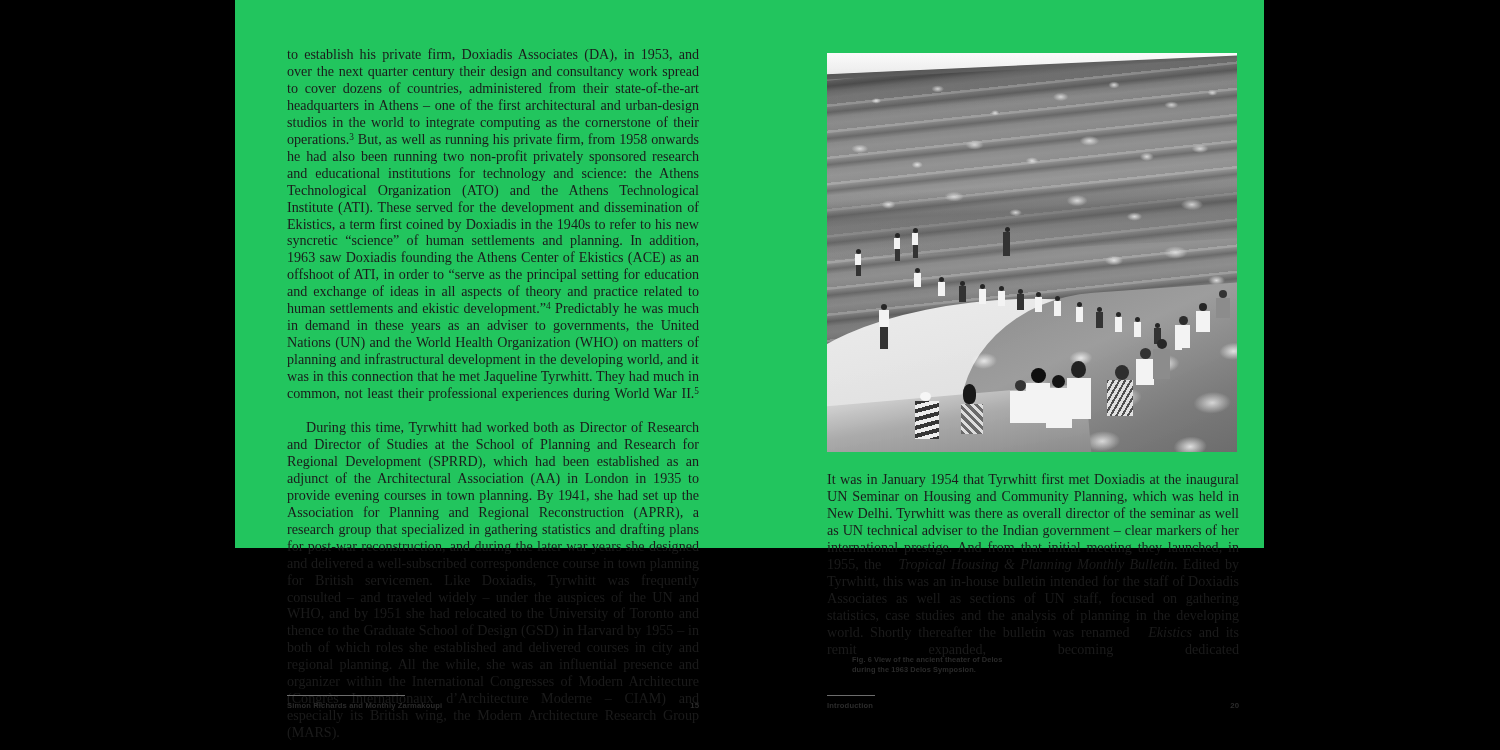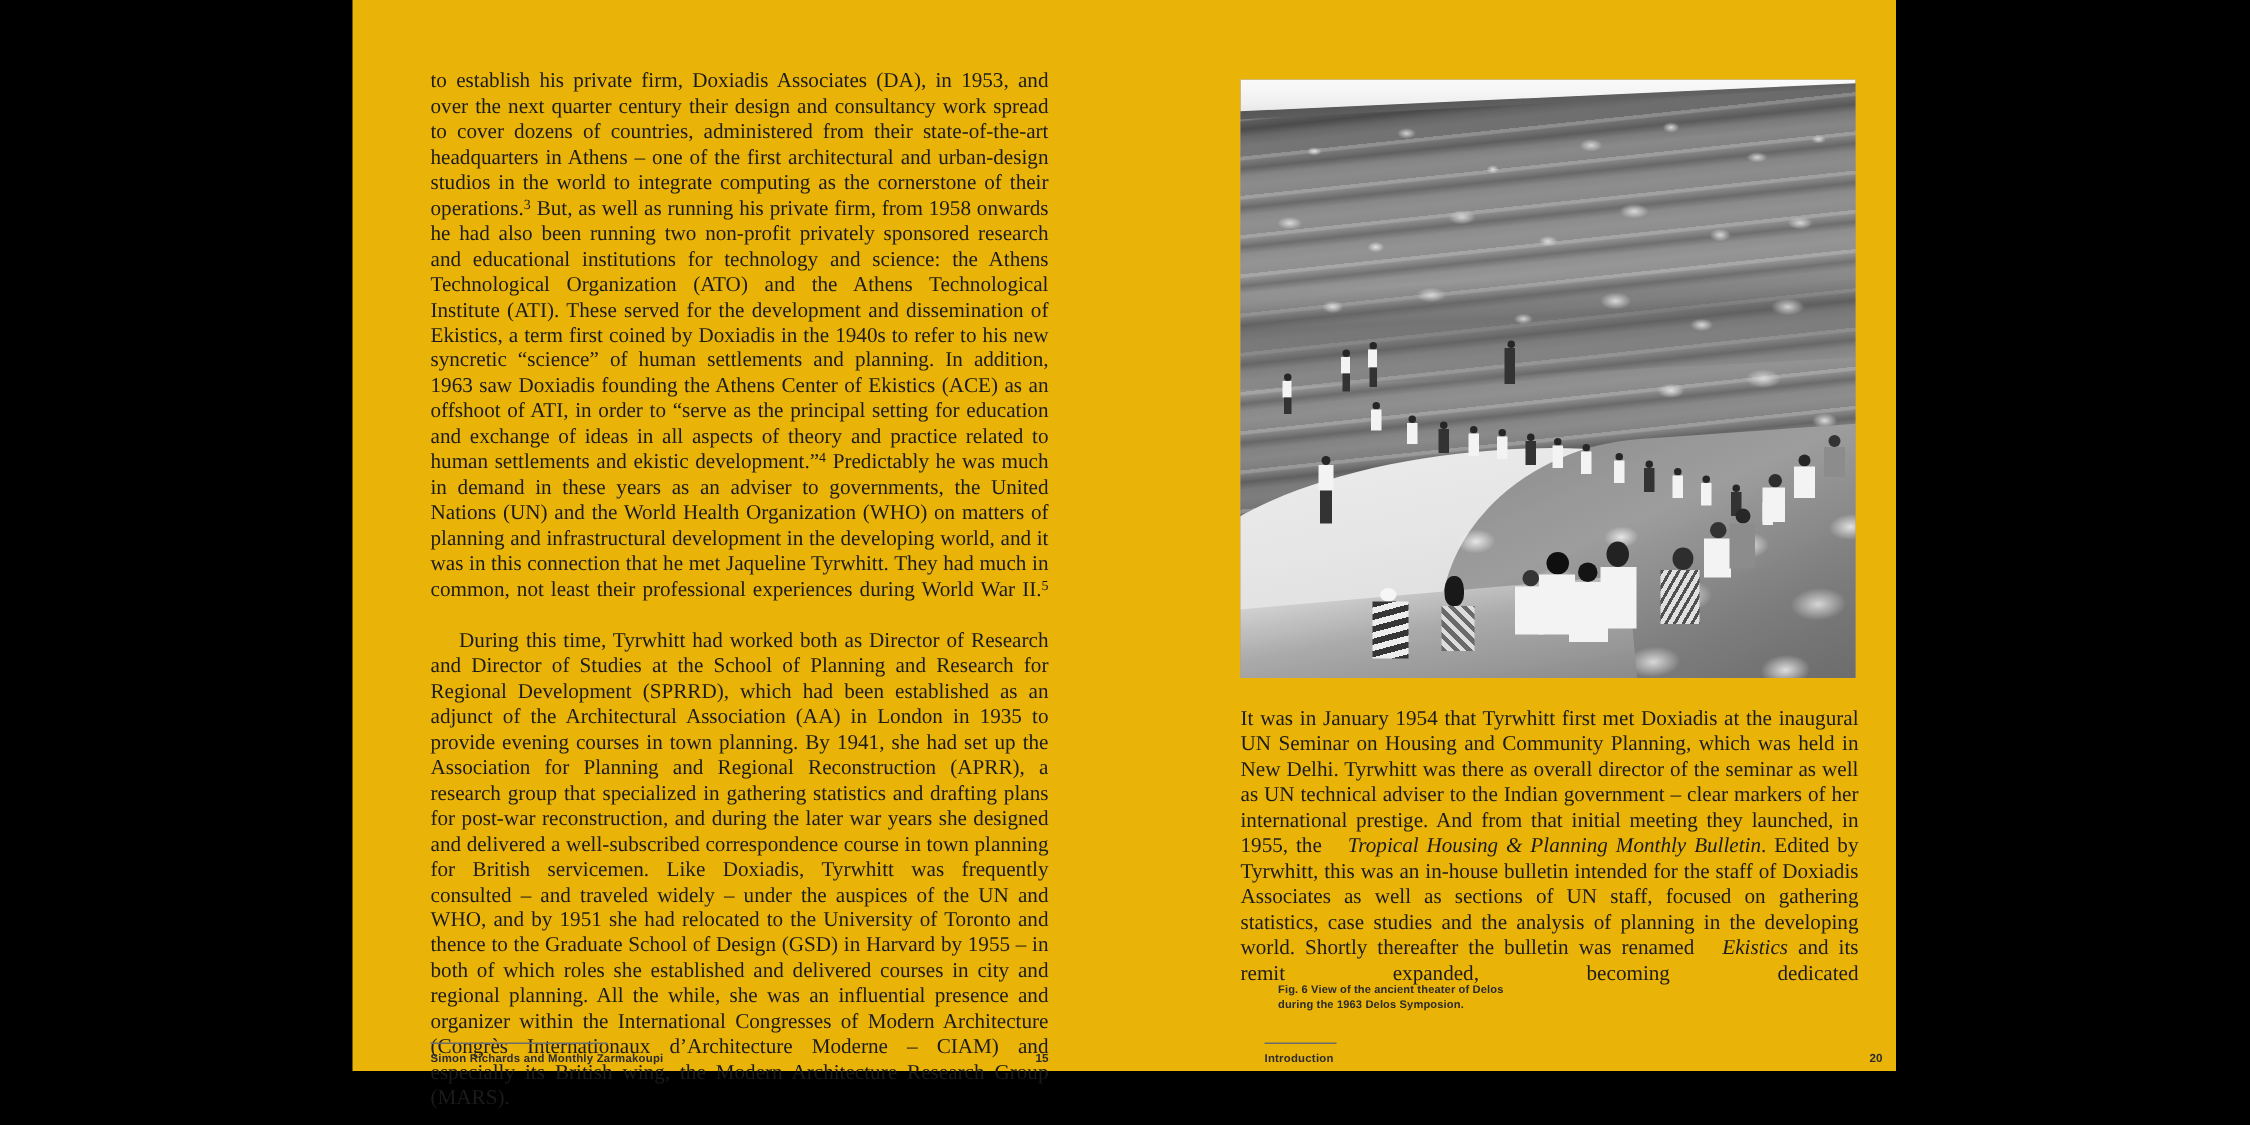--- a/index.html
+++ b/index.html
@@ -13,22 +13,22 @@
     height: 750px;
     overflow: hidden;
     font-family: "Liberation Serif", serif;
   }
 
   .spread {
     position: absolute;
     left: 235px;
     top: 0;
     width: 1029px;
-    height: 714px;
-    background: #eab308;
+    height: 548px;
+    background: #22c55e;
   }
 
   
   .page {
     position: absolute;
     top: 0;
     height: 750px;
   }
   .page-verso { left: 0px;  width: 504px; }
   .page-recto { left: 525px; width: 504px; }
@@ -232,21 +232,21 @@
     letter-spacing: .1px;
   }
 
   
   .footer {
     position: absolute;
     bottom: 33px;
     height: 16px;
   }
   .footer-verso { left: 52px;  width: 412px; }
-  .footer-recto { left: 83px;  width: 412px; }
+  .footer-recto { left: 67px;  width: 412px; }
 
   .foot-rule {
     position: absolute;
     top: -6px;
     left: 0;
     height: 1px;
     background: #6d6d6d;
   }
   .foot-rule-verso { width: 118px; }
   .foot-rule-recto { width: 48px; }

